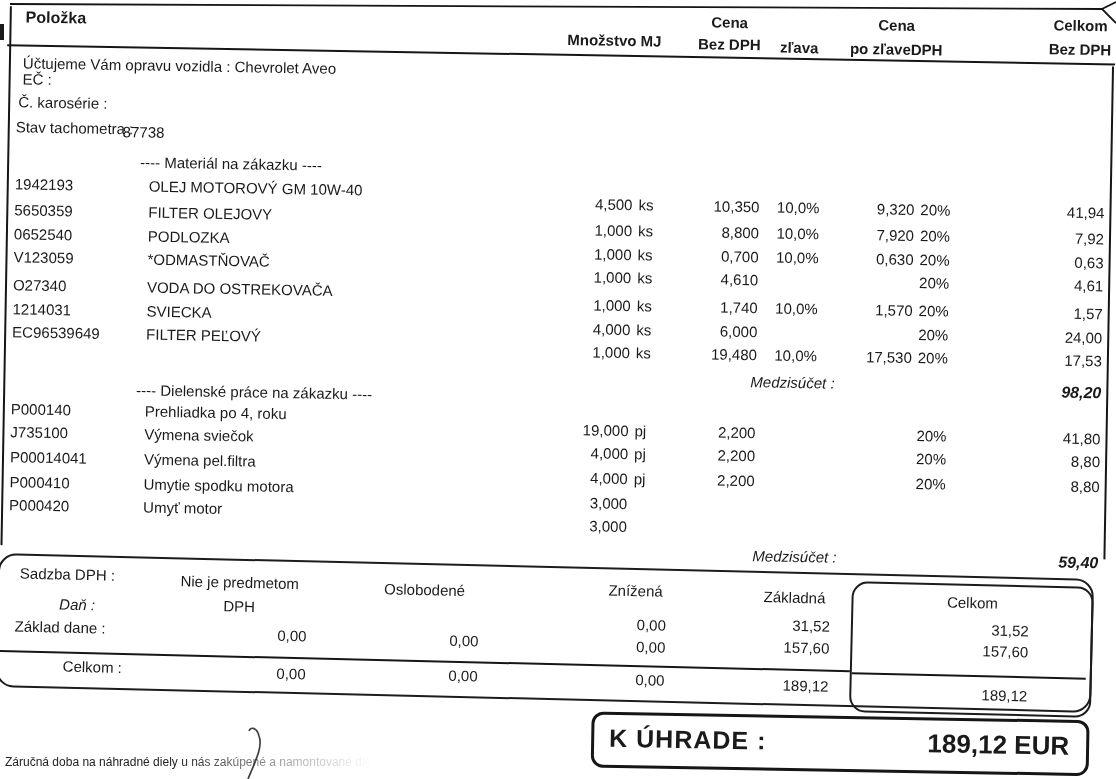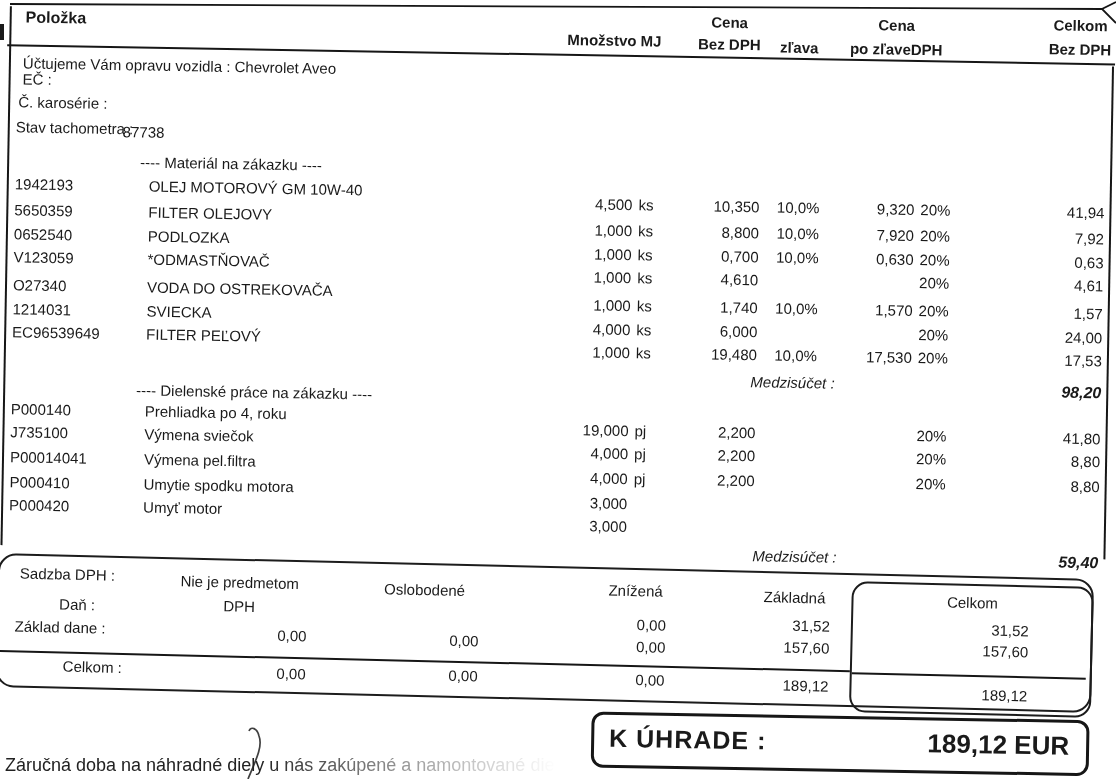--- a/index.html
+++ b/index.html
@@ -188,21 +188,21 @@
     <div class="abs bi rgt" style="left:988px;top:365px;width:120px;font-size:16px;">98,20</div>
     <div class="abs t15 ital" style="left:762px;top:534px;">Medzisúčet :</div>
     <div class="abs bi rgt" style="left:988px;top:535px;width:120px;font-size:16px;">59,40</div>
 
     <div id="taxwrap" style="position:absolute;left:0;top:0;width:1116px;height:779px;transform:rotate(0.35deg);transform-origin:8px 560px;">
       <div class="taxbox" style="left:8px;top:553px;width:1092px;height:130px;border-radius:18px;"></div>
       <div class="taxbox" style="left:862px;top:561px;width:238px;height:127px;border-radius:16px;"></div>
       <div class="line" style="left:10px;top:650px;width:852px;height:2px;"></div>
       <div class="line" style="left:864px;top:652px;width:234px;height:2px;"></div>
       <div class="taxlbl" style="left:30px;top:564px;">Sadzba DPH :</div>
-      <div class="taxlbl" style="left:70px;top:594px;">Daň :</div>
+      <div class="taxlbl" style="left:70px;top:594px;font-style:italic;">Daň :</div>
       <div class="taxlbl" style="left:26px;top:617px;">Základ dane :</div>
       <div class="taxlbl" style="left:75px;top:656px;">Celkom :</div>
       <div id="taxcells">
           <div class="taxhdr" style="left: 170px; top: 568px; width: 160px;">Nie je predmetom</div>
           <div class="taxhdr" style="left: 170px; top: 592px; width: 160px;">DPH</div>
           <div class="taxval" style="left: 188px; width: 130px; top: 620px;">0,00</div>
           <div class="taxval" style="left: 188px; width: 130px; top: 658px;">0,00</div>
           <div class="taxhdr" style="left: 355px; top: 571px; width: 160px;">Oslobodené</div>
           <div class="taxval" style="left: 360px; width: 130px; top: 621px;">0,00</div>
           <div class="taxval" style="left: 360px; width: 130px; top: 656px;">0,00</div>
@@ -227,14 +227,14 @@
 
   </div>
 
   <svg width="1116" height="779" viewBox="0 0 1116 779">
     <path d="M10,4 L1102,9" stroke="#151515" stroke-width="1.8" fill="none"></path>
     <path d="M1116,2 L1102,9 L1116,23" stroke="#151515" stroke-width="1.8" fill="none"></path>
     <path d="M248,779 C256,760 263,746 259,736 C257,728 251,726 249,731" stroke="#2b2b2b" stroke-width="1.7" fill="none" opacity="0.9"></path>
     <rect x="0" y="24" width="4" height="16" fill="#1a1a1a"></rect>
   </svg>
 
-  <div id="footer-note" class="abs" style="left:5px;top:755px;font-size:18px;color:#222;">Záručná doba na náhradné diely u nás zakúpené a namontované diely</div>
+  <div id="footer-note" class="abs" style="left:5px;top:755px;font-size:12px;color:#222;">Záručná doba na náhradné diely u nás zakúpené a namontované diely</div>
 </div>
 
 </body></html>

